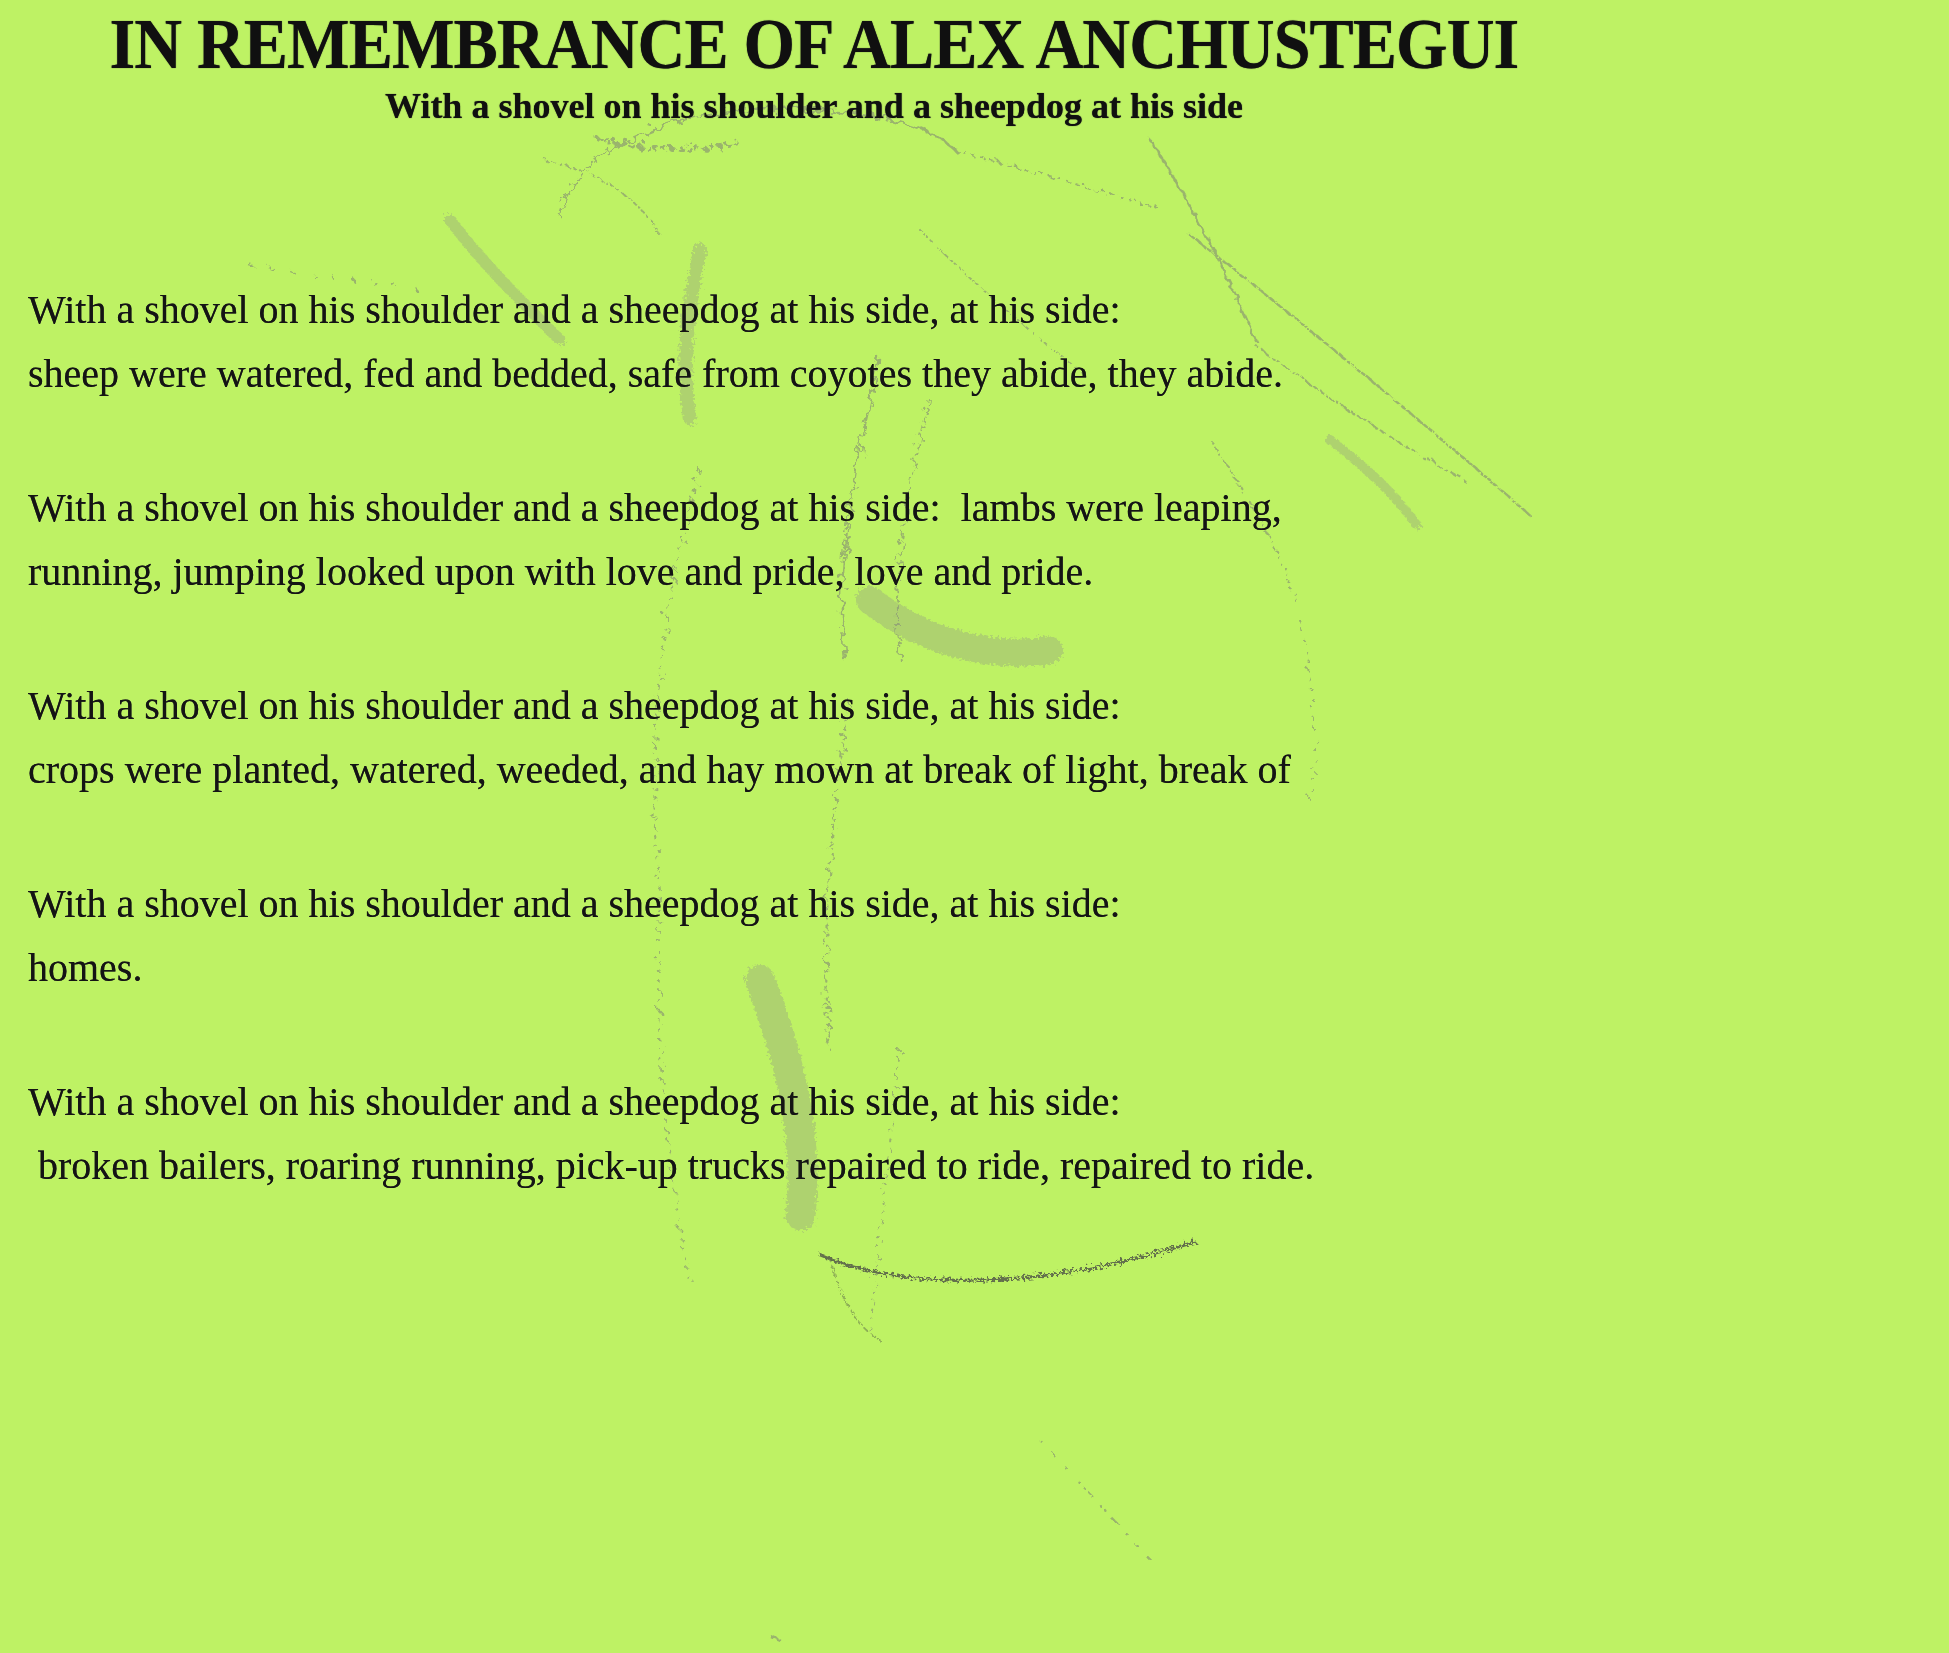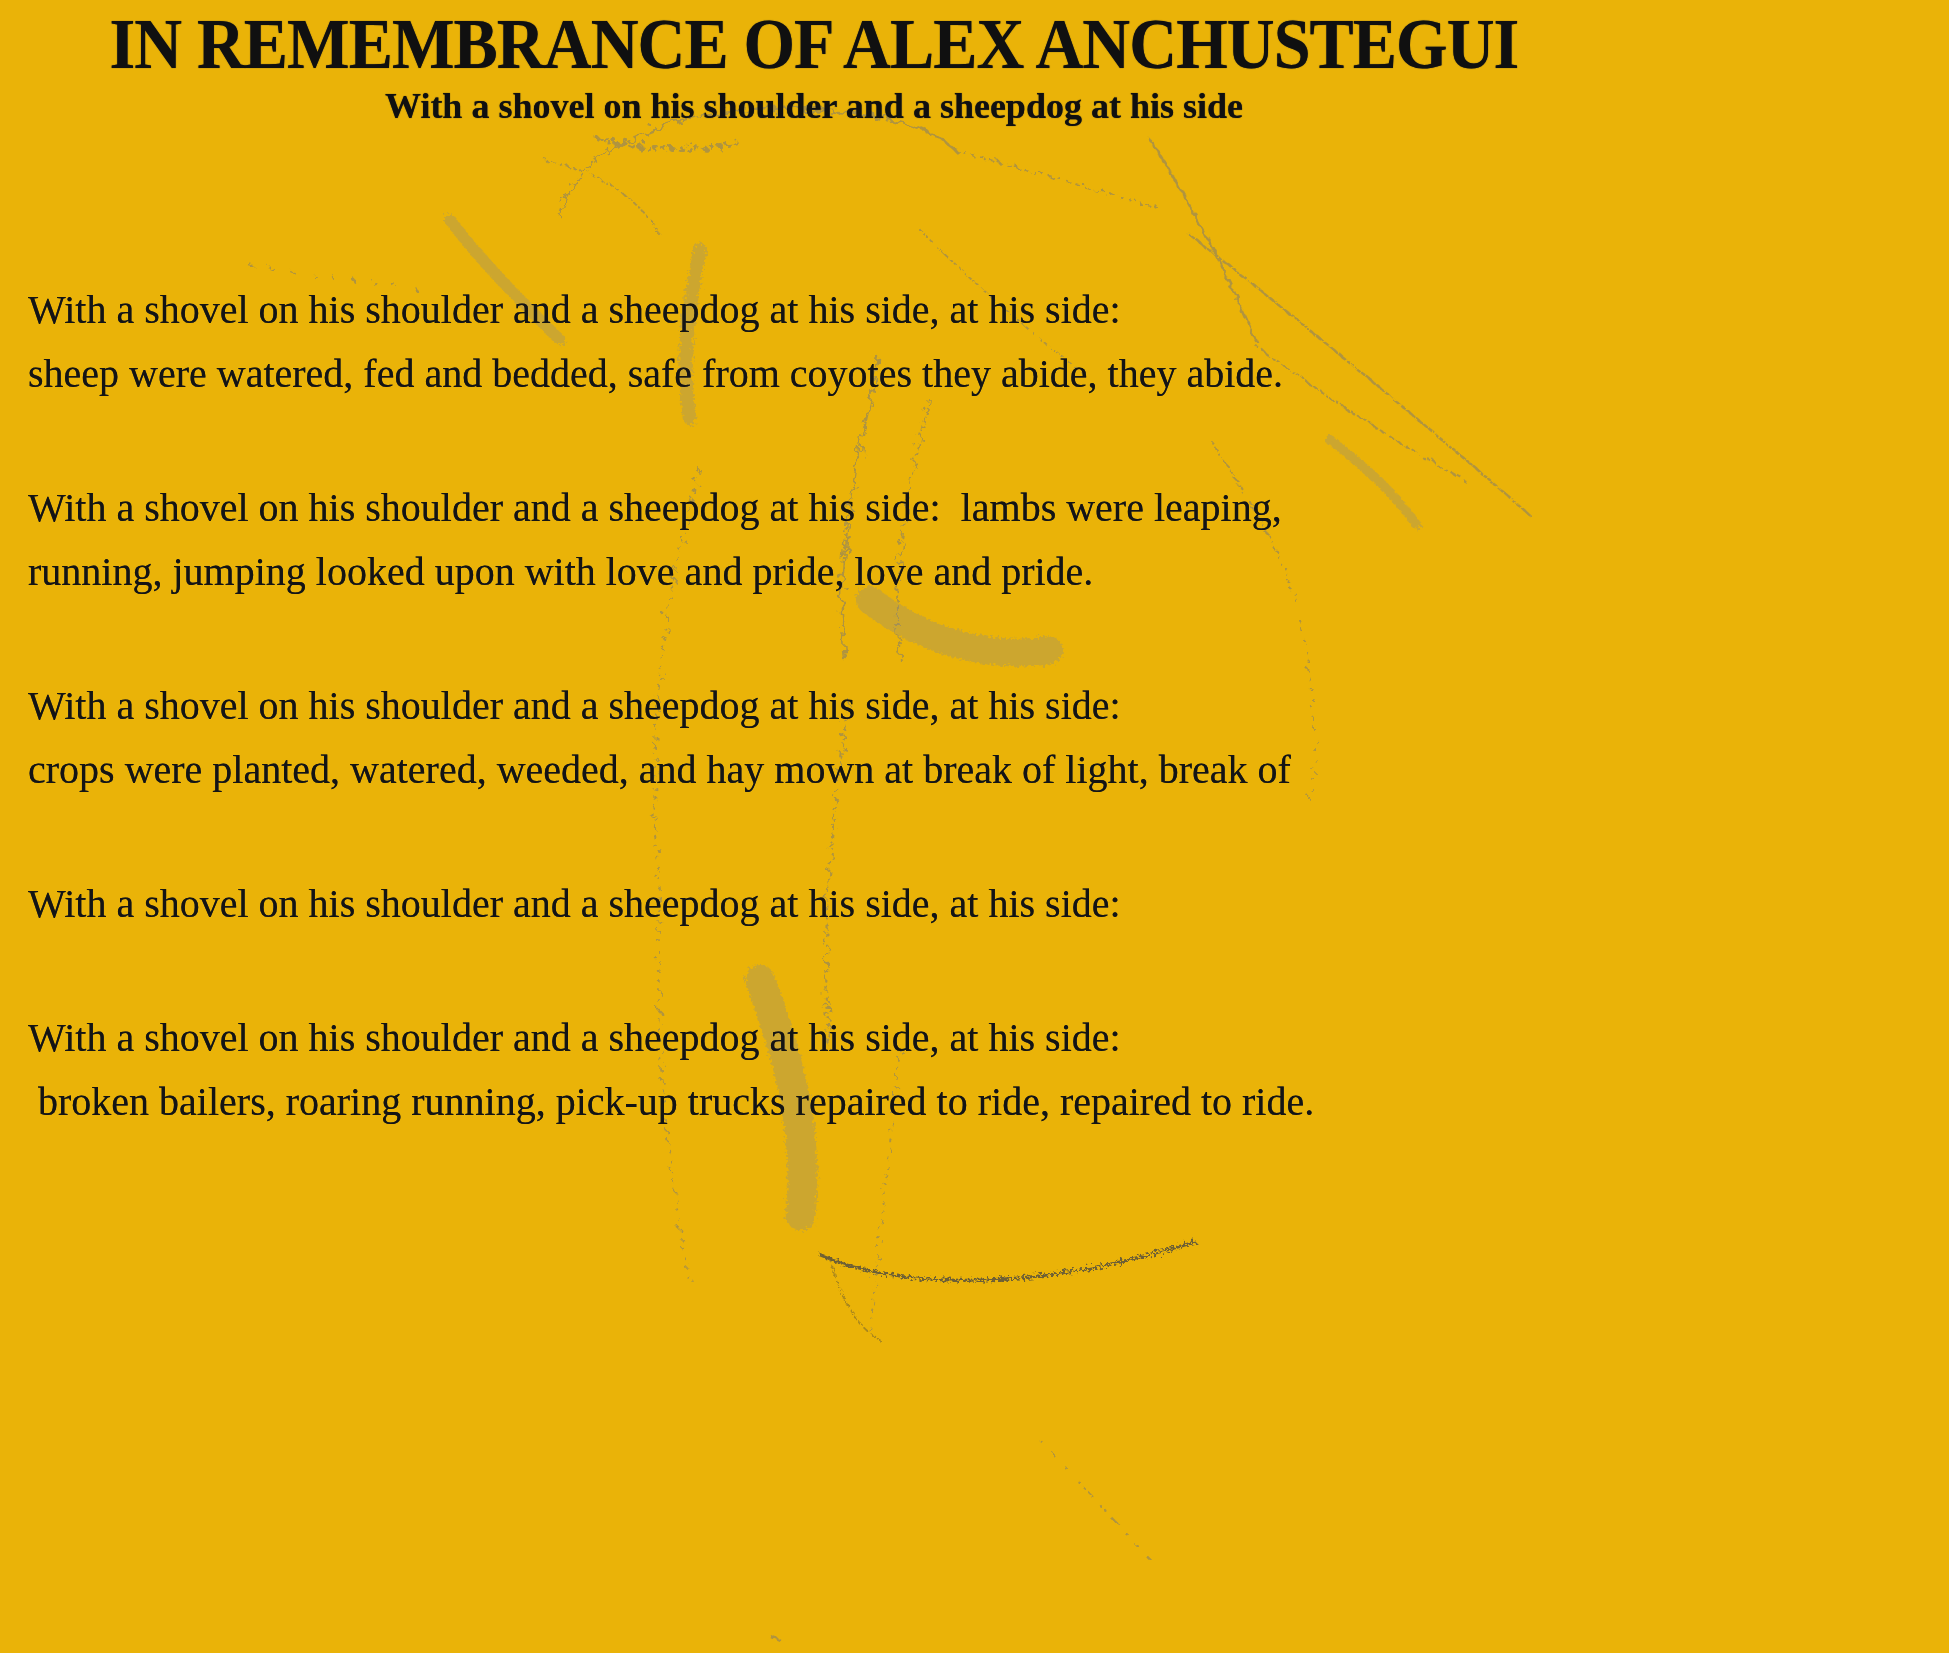--- a/index.html
+++ b/index.html
@@ -4,21 +4,21 @@
 <style>
   html, body {
     margin: 0;
     padding: 0;
     background: #ffffff;
   }
   .page {
     position: relative;
     width: 1949px;
     height: 1653px;
-    background: #eab308;
+    background: #bef264;
     overflow: hidden;
     font-family: "Liberation Serif", serif;
     color: #141414;
   }
   .sketch {
     position: absolute;
     top: 0;
     left: 0;
     z-index: 0;
     pointer-events: none;
@@ -142,20 +142,21 @@
         <span class="line">running, jumping looked upon with love and pride, love and pride.</span>
       </p>
 
       <p class="verse">
         <span class="line">With a shovel on his shoulder and a sheepdog at his side, at his side:</span>
         <span class="line">crops were planted, watered, weeded, and hay mown at break of light, break of</span>
       </p>
 
       <p class="verse">
         <span class="line">With a shovel on his shoulder and a sheepdog at his side, at his side:</span>
+        <span class="line">homes.</span>
       </p>
 
       <p class="verse">
         <span class="line">With a shovel on his shoulder and a sheepdog at his side, at his side:</span>
         <span class="line"> broken bailers, roaring running, pick-up trucks repaired to ride, repaired to ride.</span>
       </p>
 
     </div>
   </div>
 </div>

